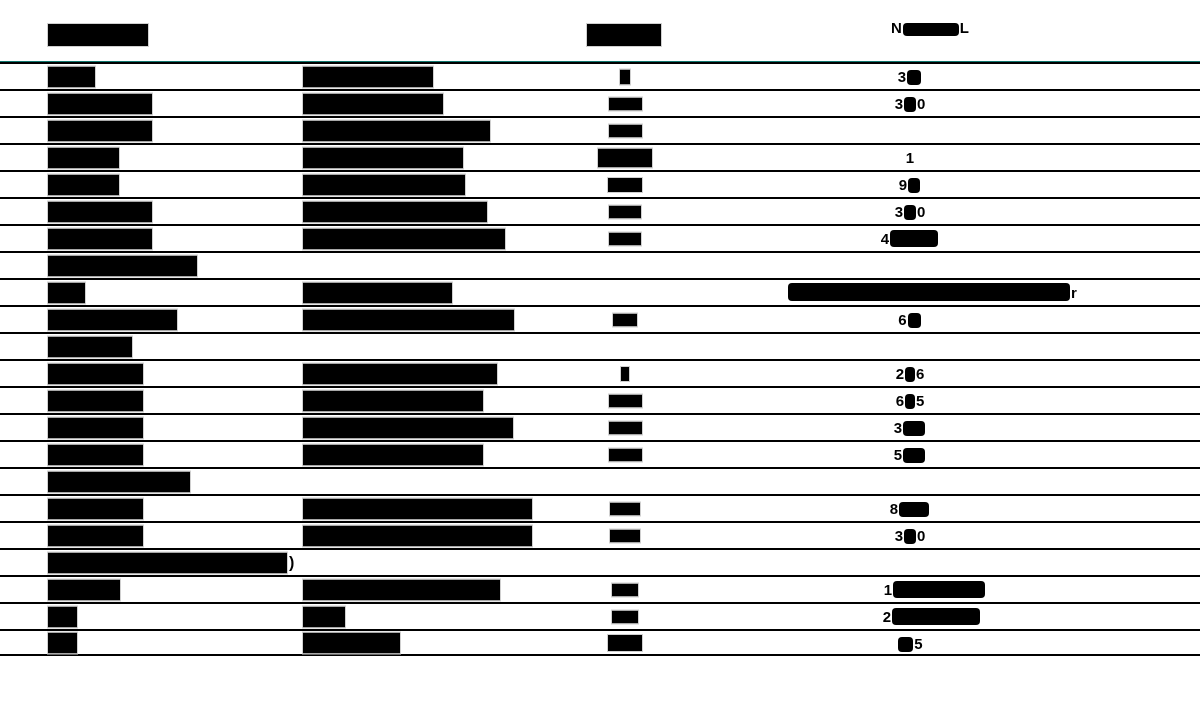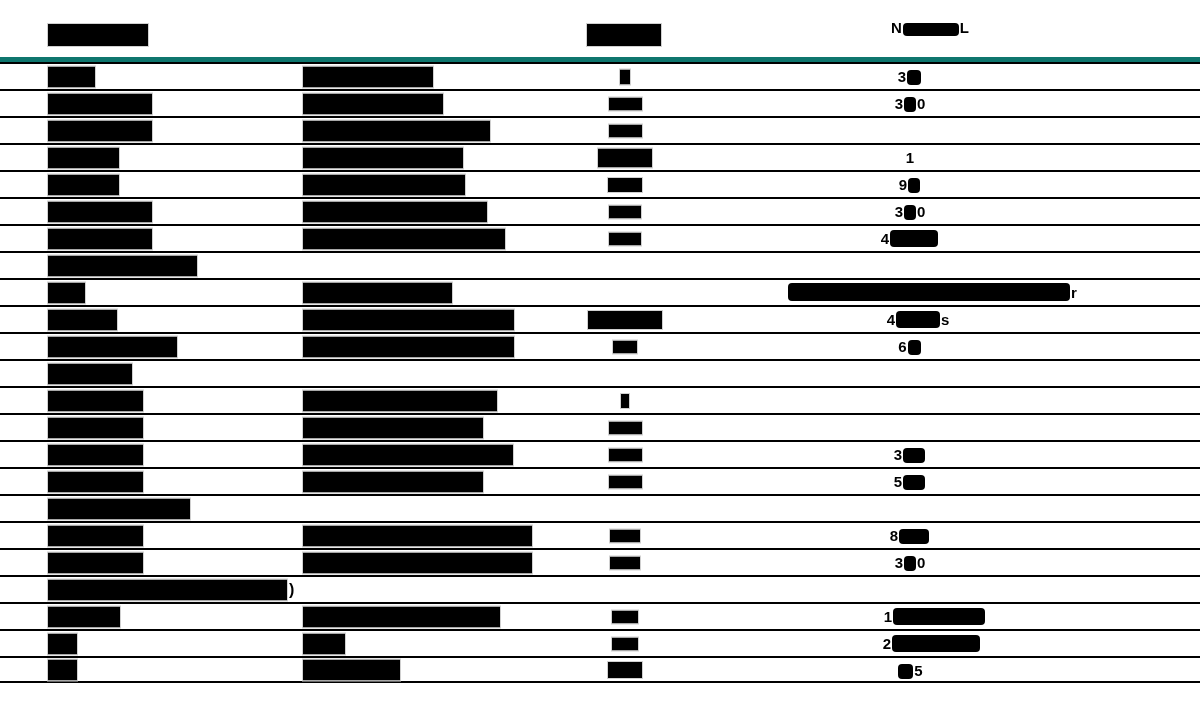--- a/index.html
+++ b/index.html
@@ -4,21 +4,21 @@
 <style>
   html,body{margin:0;padding:0;background:#ffffff;}
   .page{
     position:relative;
     width:1200px;height:714px;
     background:#ffffff;
     font-family:"Liberation Sans",sans-serif;
     color:#000;
     overflow:hidden;
   }
-  .hdr{position:relative;height:62px;border-bottom:5px solid #0f766e;box-sizing:border-box;}
+  .hdr{position:relative;height:62px;border-bottom:1px solid #0f766e;box-sizing:border-box;}
   .row{position:relative;height:27px;border-top:2px solid #000;box-sizing:border-box;}
   .row:last-child{border-bottom:2px solid #000;}
   .bar{
     position:absolute;top:50%;transform:translateY(-50%);
     background:#000;outline:1px solid #d0d0d0;
   }
   .bar.name{left:48px;height:21px;}
   .bar.result{left:303px;height:21px;}
   .bar.flag{height:13px;}
   .hdr .bar{top:24px;transform:none;height:22px;}
@@ -90,43 +90,39 @@
       </div>
       <div class="row">
         <div class="bar name" style="width: 149px;"></div>
       </div>
       <div class="row">
         <div class="bar name" style="width: 37px;"></div>
         <div class="bar result" style="width: 149px;"></div>
         <div class="value" style="margin-left: 22px;"><span class="vr" style="width: 282px; height: 18px;"></span><span class="vt">r</span></div>
       </div>
       <div class="row">
-        <div class="bar name" style="width: 69px;"></div>
-        <div class="bar result" style="width: 211px;"></div>
-        <div class="bar flag" style="width: 74px; height: 18px; left: 588px;"></div>
-        <div class="value" style="margin-left: 8px;"><span class="vt">4</span><span class="vr" style="width: 44px; height: 17px;"></span><span class="vt">s</span></div>
-      </div>
-      <div class="row">
         <div class="bar name" style="width: 129px;"></div>
         <div class="bar result" style="width: 211px;"></div>
         <div class="bar flag" style="width: 24px; height: 13px; left: 613px;"></div>
         <div class="value"><span class="vt">6</span><span class="vr" style="width: 13px;"></span></div>
       </div>
       <div class="row">
         <div class="bar name" style="width: 84px;"></div>
       </div>
       <div class="row">
         <div class="bar name" style="width: 95px;"></div>
         <div class="bar result" style="width: 194px;"></div>
         <div class="bar flag" style="width: 8px; height: 14px; left: 621px;"></div>
+        <div class="value"><span class="vt">2</span><span class="vr" style="width: 10px;"></span><span class="vt">6</span></div>
       </div>
       <div class="row">
         <div class="bar name" style="width: 95px;"></div>
         <div class="bar result" style="width: 180px;"></div>
         <div class="bar flag" style="width: 33px; height: 13px; left: 608.5px;"></div>
+        <div class="value"><span class="vt">6</span><span class="vr" style="width: 10px;"></span><span class="vt">5</span></div>
       </div>
       <div class="row">
         <div class="bar name" style="width: 95px;"></div>
         <div class="bar result" style="width: 210px;"></div>
         <div class="bar flag" style="width: 33px; height: 13px; left: 608.5px;"></div>
         <div class="value"><span class="vt">3</span><span class="vr" style="width: 22px;"></span></div>
       </div>
       <div class="row">
         <div class="bar name" style="width: 95px;"></div>
         <div class="bar result" style="width: 180px;"></div>

